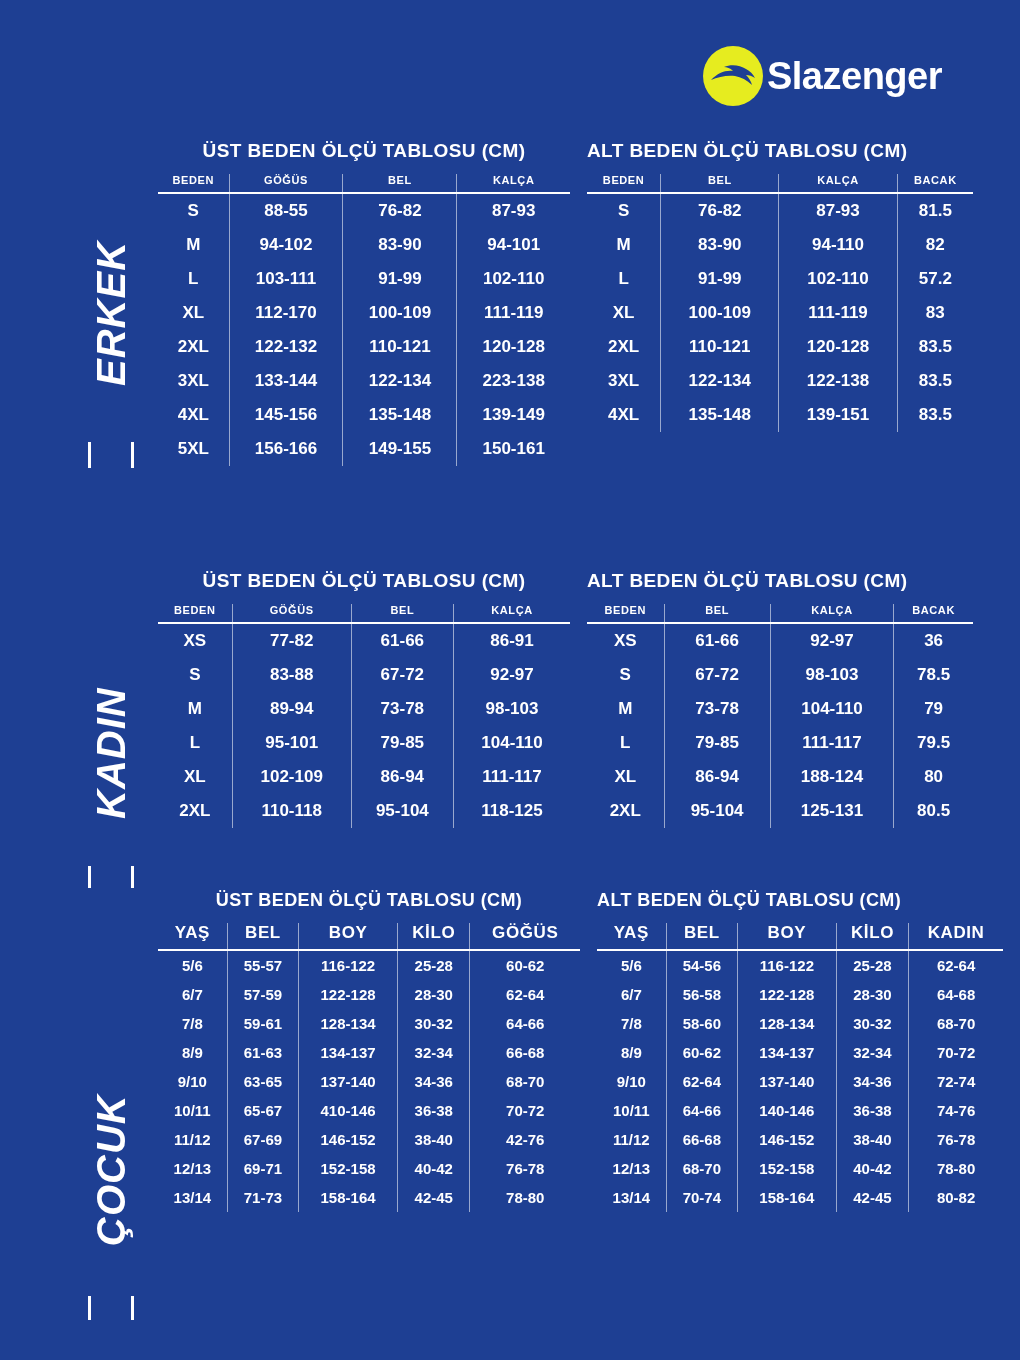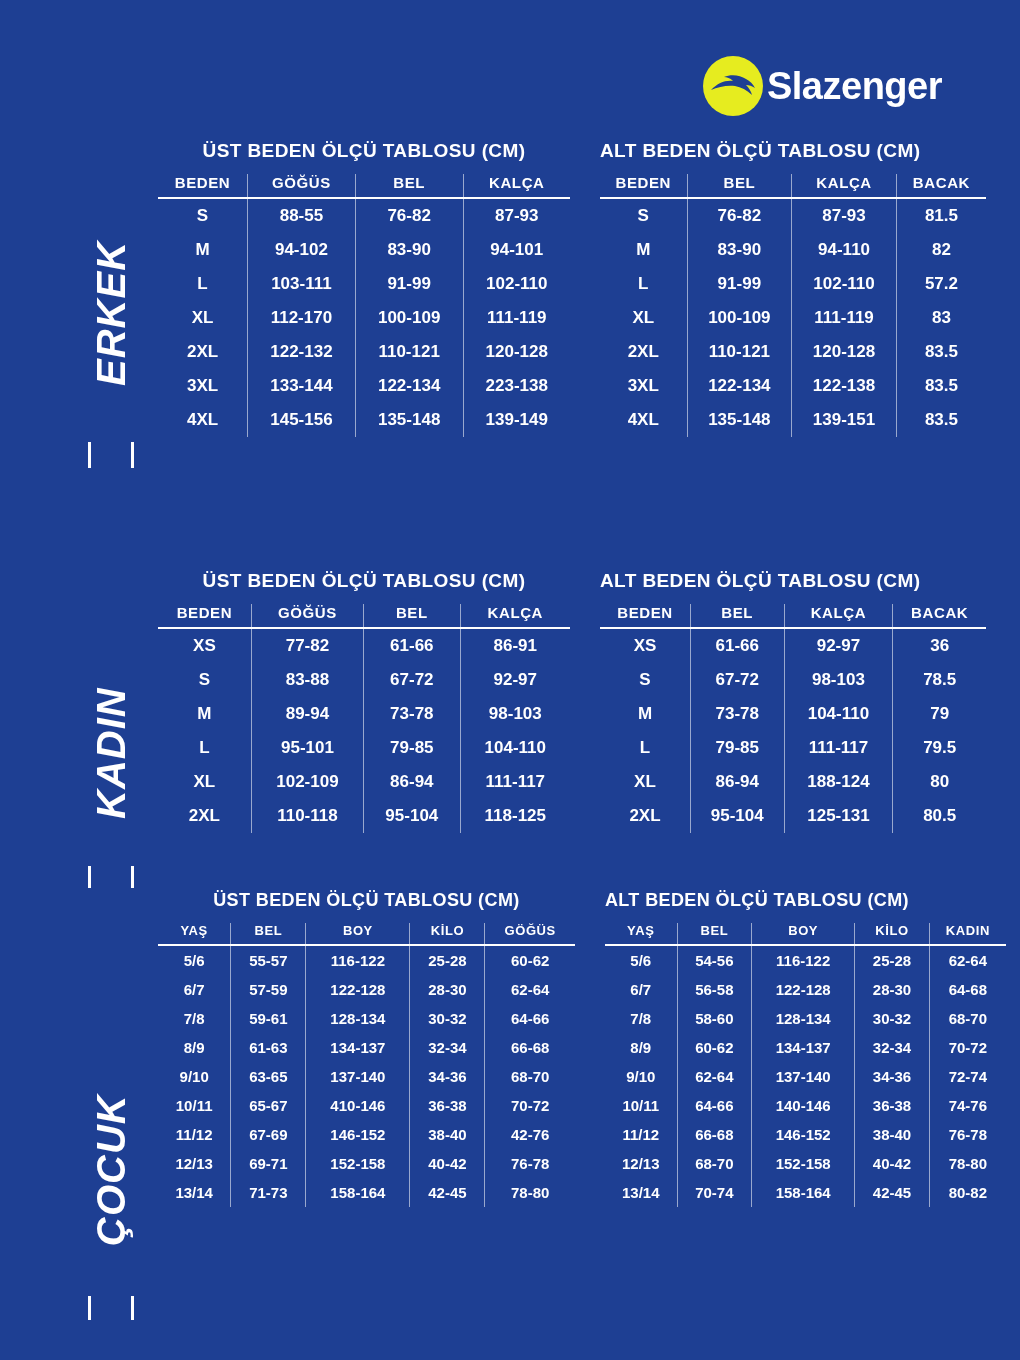--- a/index.html
+++ b/index.html
@@ -16,21 +16,21 @@
     position: relative;
     width: 1020px;
     height: 1360px;
     background: #1e3f93;
     padding: 0;
   }
 
   
   .brand {
     position: absolute;
-    top: 56px;
+    top: 46px;
     right: 78px;
     display: flex;
     align-items: center;
     gap: 4px;
   }
   .brand-mark {
     width: 60px;
     height: 60px;
     border-radius: 50%;
     background: #e6ec1f;
@@ -78,62 +78,62 @@
     width: 3px;
     background: #ffffff;
     margin: 0 auto;
   }
 
   .tables {
     position: relative;
     margin-left: 150px;
     width: 856px;
     display: flex;
-    gap: 16px;
+    gap: 3px;
   }
   .tbl-wrap { position: relative; }
   .tbl-left { width: 420px; padding-left: 8px; }
   .tbl-right { width: 400px; padding-left: 14px; }
 
   .tbl-title {
     font-size: 19px;
     font-weight: bold;
     letter-spacing: 0.4px;
     margin: 0 0 12px 0;
     white-space: nowrap;
   }
   .tbl-title.center { text-align: center; }
 
   table {
     border-collapse: collapse;
     width: 100%;
     font-size: 17px;
   }
   th {
-    font-size: 15px;
+    font-size: 11px;
     font-weight: bold;
     letter-spacing: 0.6px;
     padding: 0 0 6px 0;
     text-align: center;
     border-bottom: 2px solid #ffffff;
     white-space: nowrap;
   }
   td {
     text-align: center;
     padding: 7px 2px;
     font-weight: bold;
     white-space: nowrap;
     font-size: 17px;
   }
   
   th + th, td + td { border-left: 1px solid rgba(255,255,255,0.55); }
   tbody tr td:first-child { font-weight: bold; }
 
   
-  .small th { font-size: 13px; }
+  .small th { font-size: 17px; }
   .small td { font-size: 15px; padding: 6px 2px; }
   .small .tbl-title { font-size: 18px; }
 
   .sec-cocuk .tbl-left { width: 430px; }
   .sec-cocuk .tbl-right { width: 420px; }
 </style>
 </head>
 <body>
 
 <div class="page">
@@ -202,20 +202,26 @@
               <td>133-144</td>
               <td>122-134</td>
               <td>223-138</td>
             </tr>
             <tr>
               <td>4XL</td>
               <td>145-156</td>
               <td>135-148</td>
               <td>139-149</td>
             </tr>
+            <tr>
+              <td>5XL</td>
+              <td>156-166</td>
+              <td>149-155</td>
+              <td>150-161</td>
+            </tr>
           </tbody>
         </table>
       </div>
 
       <div class="tbl-wrap tbl-right">
         <div class="tbl-title">ALT BEDEN ÖLÇÜ TABLOSU (CM)</div>
         <table>
           <thead>
             <tr>
               <th>BEDEN</th>

